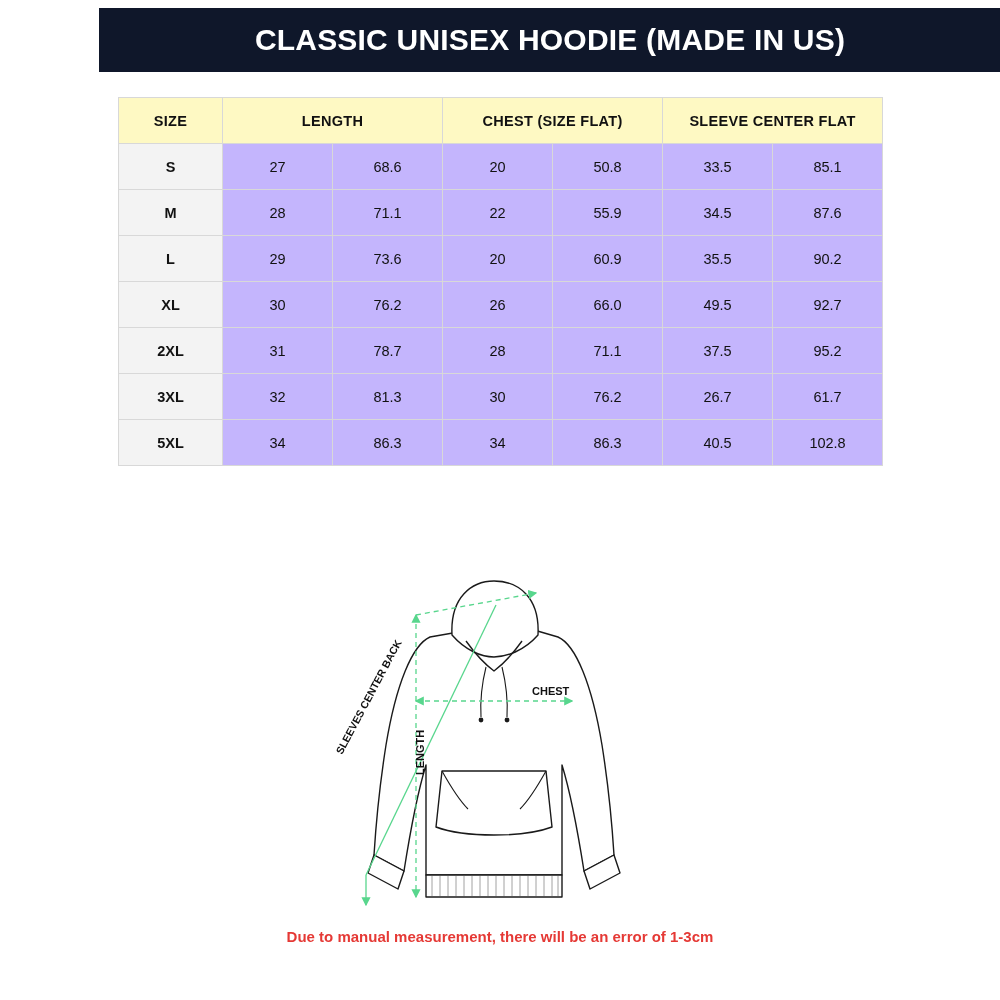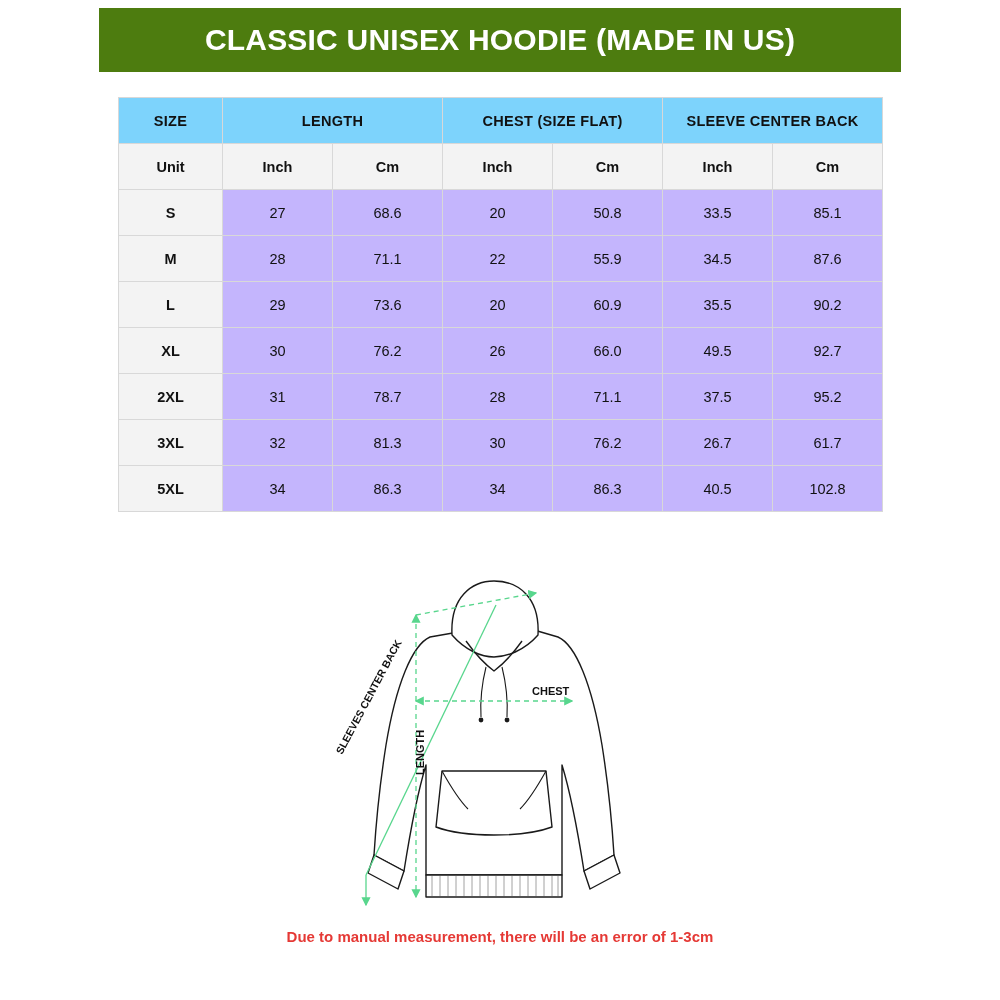--- a/index.html
+++ b/index.html
@@ -14,23 +14,23 @@
     color: #111;
     position: relative;
     overflow: hidden;
   }
 
   
   .banner {
     position: absolute;
     left: 99px;
     top: 8px;
-    width: 802px;
+    width: 902px;
     height: 64px;
-    background: #4d7c0f;
+    background: #0f172a;
     display: flex;
     align-items: center;
     justify-content: center;
   }
   .banner-title {
     color: #ffffff;
     font-size: 30px;
     font-weight: bold;
     letter-spacing: 0.2px;
     white-space: nowrap;
@@ -50,21 +50,21 @@
   }
   table.size-table td, table.size-table th {
     border: 1px solid #d8d8d8;
     text-align: center;
     font-size: 14.5px;
     color: #111;
     height: 45px;
     padding: 0;
   }
   .hdr-cell {
-    background: #7dd3fc;
+    background: #fef9c3;
     font-weight: bold;
     font-size: 14.5px;
     letter-spacing: 0.3px;
   }
   .unit-cell {
     background: #f3f3f3;
     font-weight: bold;
   }
   .size-cell {
     background: #f3f3f3;
@@ -115,30 +115,21 @@
         <col class="c-val">
         <col class="c-val">
         <col class="c-val">
         <col class="c-val">
     </colgroup>
     <thead>
       <tr>
         <th class="hdr-cell">SIZE</th>
         <th class="hdr-cell" colspan="2">LENGTH</th>
         <th class="hdr-cell" colspan="2">CHEST (SIZE FLAT)</th>
-        <th class="hdr-cell" colspan="2">SLEEVE CENTER BACK</th>
-      </tr>
-      <tr>
-        <th class="unit-cell">Unit</th>
-        <th class="unit-cell">Inch</th>
-        <th class="unit-cell">Cm</th>
-        <th class="unit-cell">Inch</th>
-        <th class="unit-cell">Cm</th>
-        <th class="unit-cell">Inch</th>
-        <th class="unit-cell">Cm</th>
+        <th class="hdr-cell" colspan="2">SLEEVE CENTER FLAT</th>
       </tr>
     </thead>
     <tbody>
       <tr>
         <td class="size-cell">S</td>
         <td class="val-cell">27</td>
         <td class="val-cell">68.6</td>
         <td class="val-cell">20</td>
         <td class="val-cell">50.8</td>
         <td class="val-cell">33.5</td>

